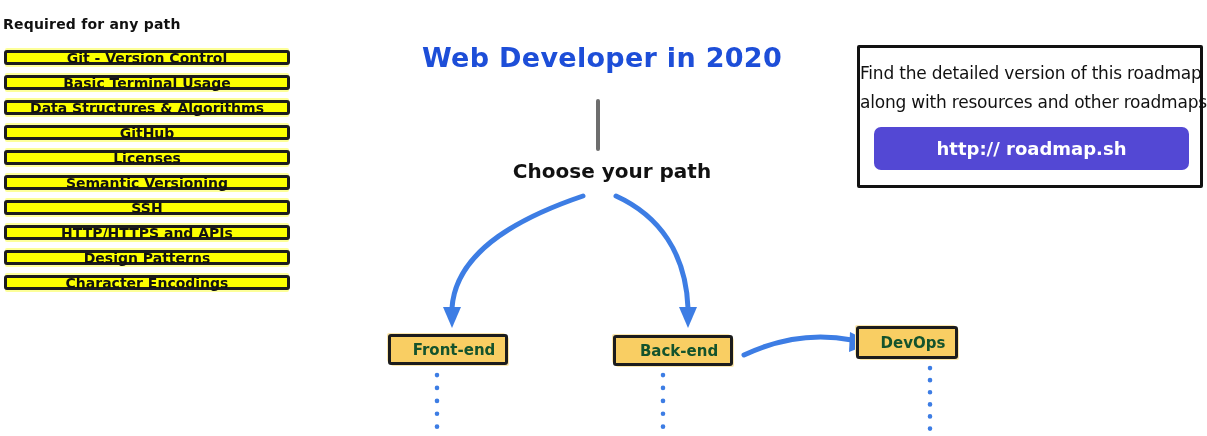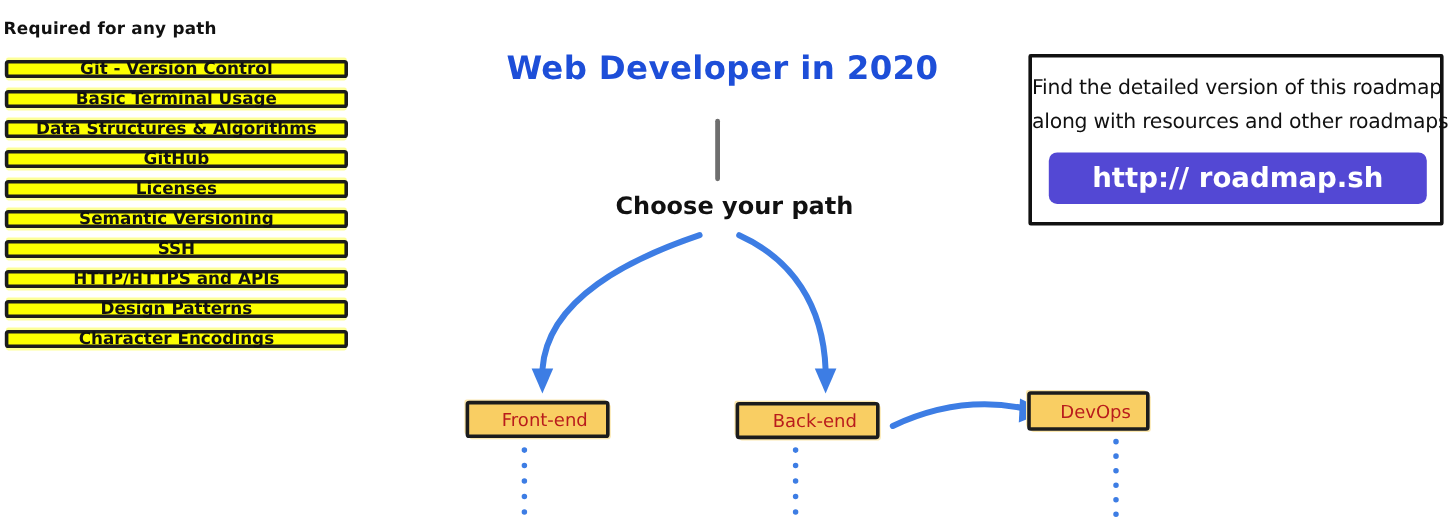--- a/index.html
+++ b/index.html
@@ -39,21 +39,21 @@
     position:absolute;left:512px;top:147px;width:200px;
     text-align:center;
     font-size:20px;font-weight:bold;color:#111;
   }
   .node{
     position:absolute;box-sizing:border-box;
     background:#f9ce63;
     border:3px solid #1c1c1c;border-radius:3px;
     box-shadow:2px 2px 0 -1px #fbe7ae, -2px -2px 0 -1px #fbe7ae;
     display:flex;align-items:center;justify-content:center;
-    font-size:15px;font-weight:400;color:#b91c1c;
+    font-size:15px;font-weight:700;color:#14532d;
     cursor:pointer;
     padding-left:12px;
   }
   .node-frontend{left:388px;top:322px;width:120px;height:31px;}
   .node-backend{left:613px;top:323px;width:120px;height:31px;}
   .node-devops{left:856px;top:314px;width:102px;height:33px;}
   
   .info-box{
     position:absolute;left:857px;top:33px;width:346px;height:143px;
     box-sizing:border-box;
@@ -63,21 +63,21 @@
     margin-top:6px;
     text-align:center;
     font-size:17px;color:#111;letter-spacing:-0.2px;
     line-height:23px;white-space:nowrap;
   }
   .info-line.first{margin-top:14px;}
   .link-button{
     position:absolute;left:14px;right:11px;top:79px;height:43px;
     background:#5348d4;border-radius:7px;border:none;
     display:flex;align-items:center;justify-content:center;
-    color:#ffffff;font-size:23px;font-weight:bold;
+    color:#ffffff;font-size:18px;font-weight:bold;
     font-family:"DejaVu Sans","Liberation Sans",sans-serif;
     cursor:pointer;
   }
   
   .connectors{position:absolute;left:0;top:0;pointer-events:none;}
 </style>
 </head>
 <body>
 
 <div class="canvas">

